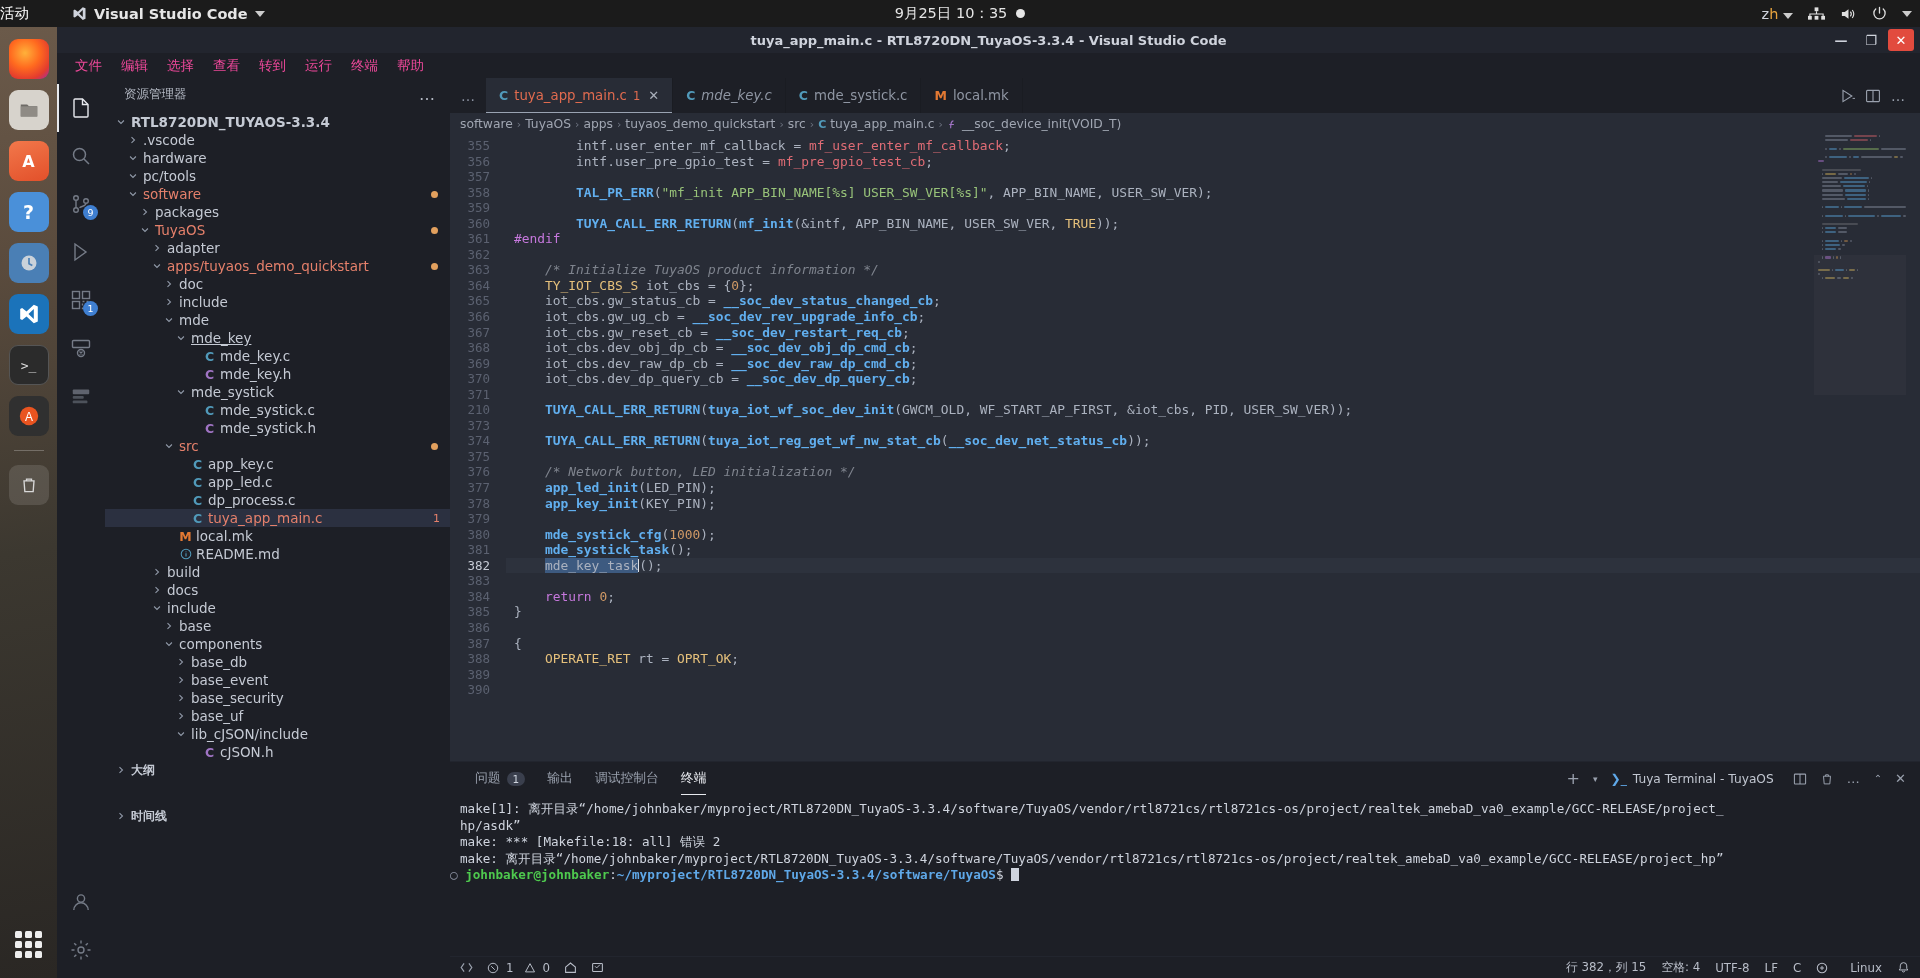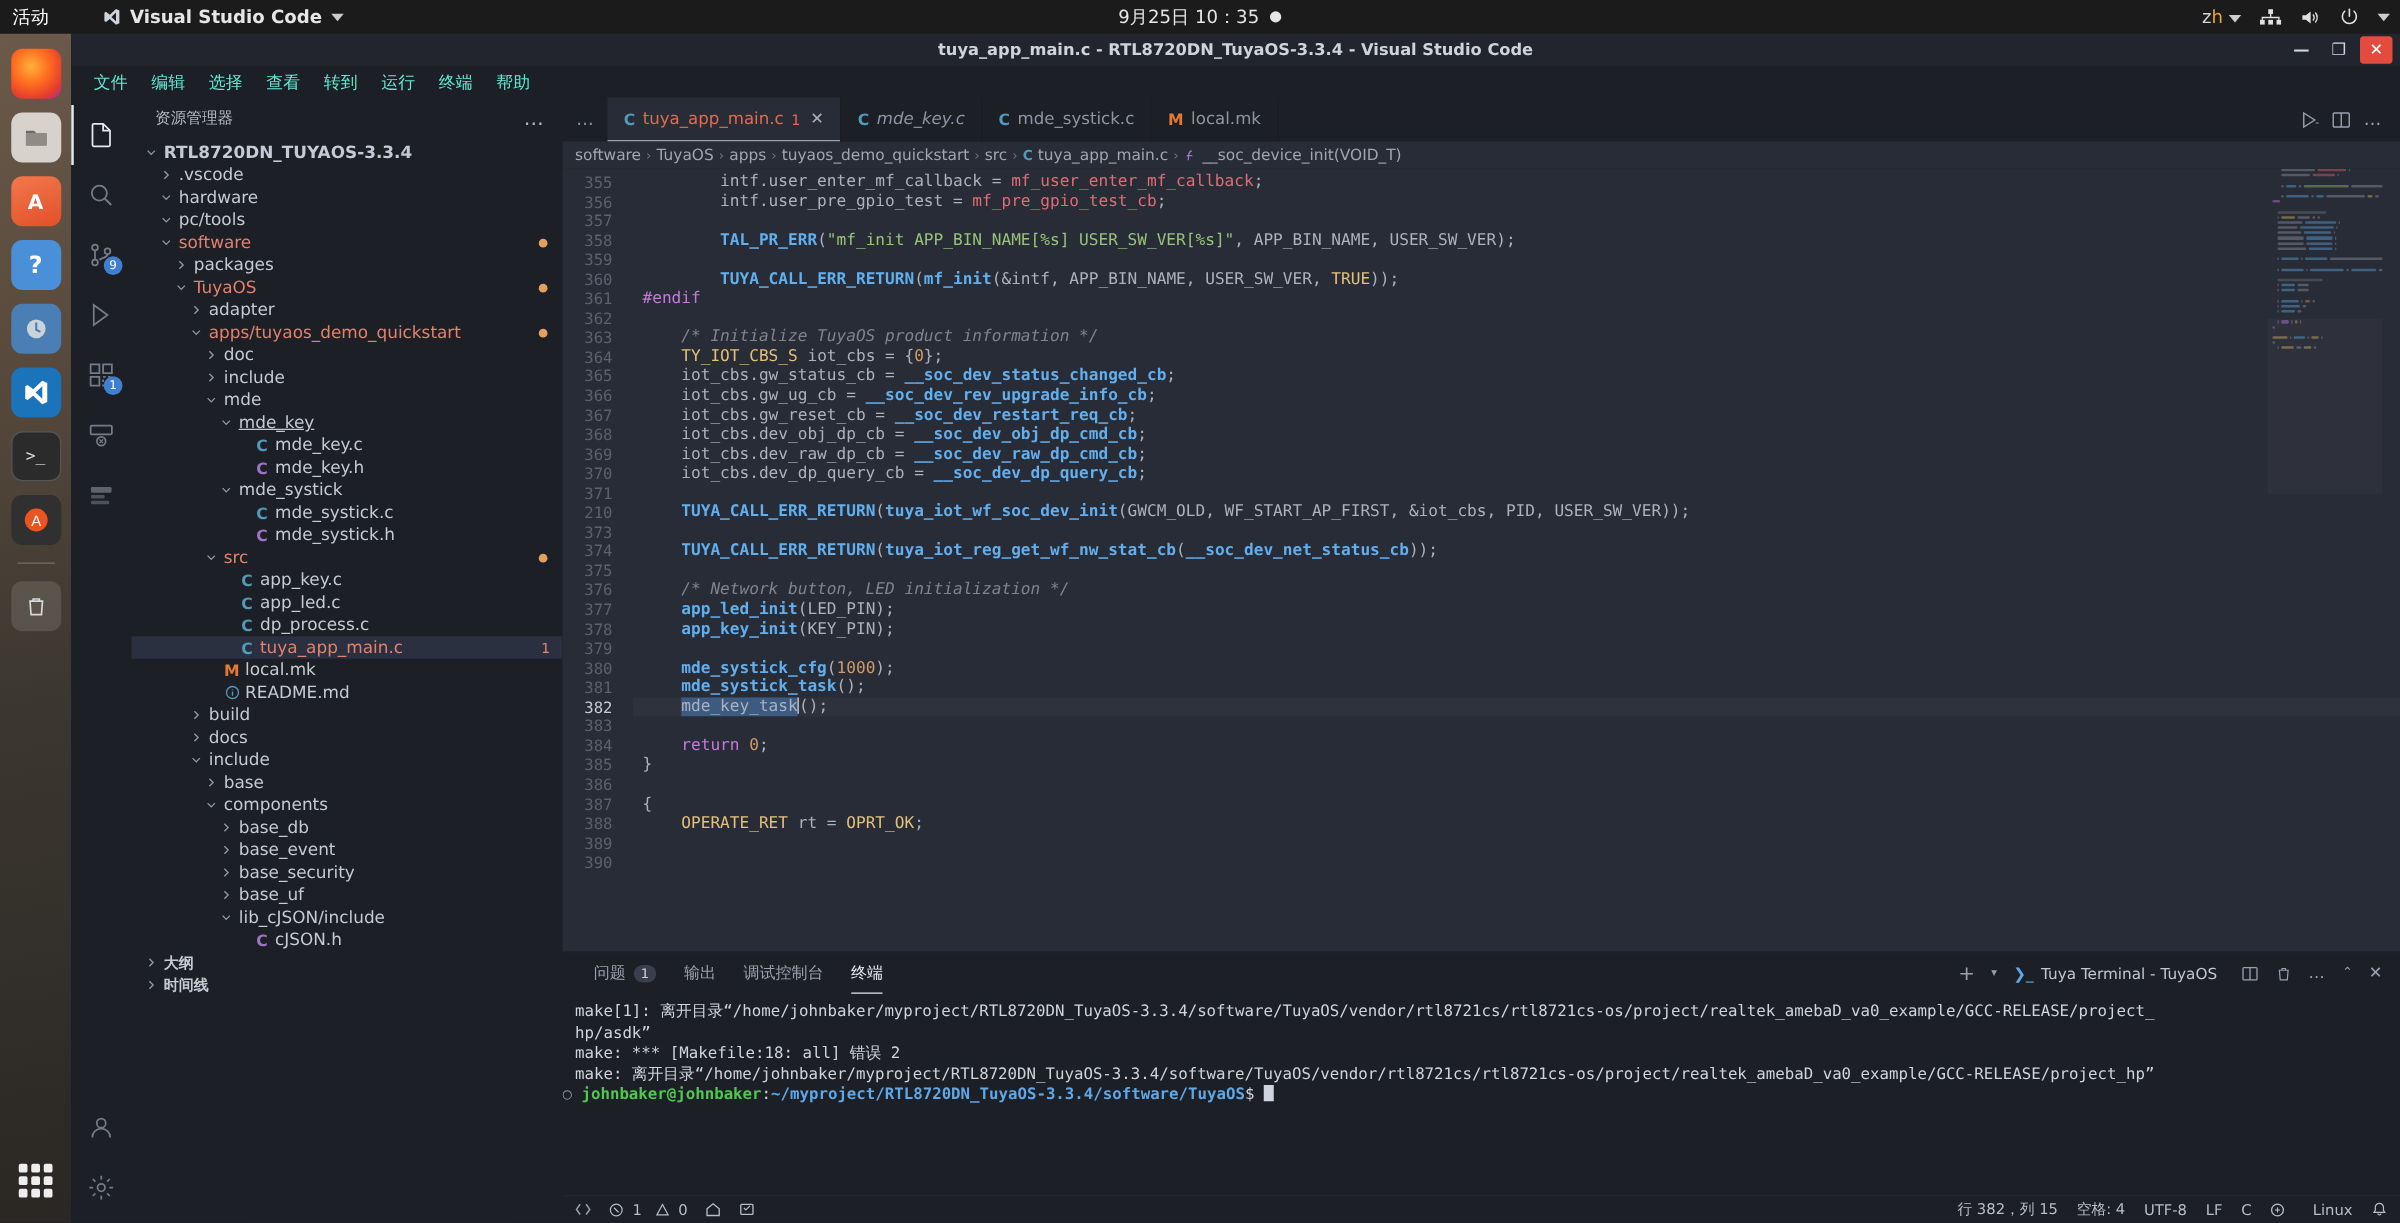--- a/index.html
+++ b/index.html
@@ -8,21 +8,21 @@
     font-family: "DejaVu Sans", "Liberation Sans", sans-serif;
     background: #1d1f26;
   }
 
   
   #gnome-bar {
     position: absolute; top: 0; left: 0; width: 1920px; height: 27px;
     background: #1b1b1b; display: flex; align-items: center;
     color: #e6e6e6; font-size: 14.5px;
   }
-  #gnome-activities { margin-left: 10px; color: #fff; font-size: 14.5px; }
+  #gnome-activities { color: #fff; font-size: 14.5px; }
   #gnome-app { display: flex; align-items: center; gap: 7px; margin-left: 43px; font-weight: 600; }
   #gnome-clock {
     position: absolute; left: 0; right: 0; text-align: center;
     display: flex; align-items: center; justify-content: center; gap: 9px;
     font-size: 14.5px; pointer-events: none;
   }
   #gnome-clock .dot { width: 9px; height: 9px; border-radius: 50%; background: #e6e6e6; display:inline-block;}
   #gnome-right {
     position: absolute; right: 8px; top: 0; height: 27px;
     display: flex; align-items: center; gap: 15px; font-size: 14.5px;
@@ -69,21 +69,21 @@
     font-size: 13px; font-weight: bold; flex: none;
   }
   #vs-winbtns { position: absolute; right: 6px; top: 0; height: 26px; display: flex; align-items: center; gap: 4px; }
   .winbtn { width: 26px; height: 22px; display:flex; align-items:center; justify-content:center; color:#cfd3dc; font-size:13px; border-radius:3px;}
   .winbtn.close { background:#e24b3e; color:#fff; }
 
   #vs-menubar {
     height: 25px; background: #1d1f26; display: flex; align-items: center;
     padding-left: 9px; gap: 1px; flex: none;
   }
-  .menu-item { padding: 2px 9px; font-size: 13.5px; color: #5eead4; border-radius: 3px; }
+  .menu-item { padding: 2px 9px; font-size: 13.5px; color: #ec4899; border-radius: 3px; }
 
   #vs-body { flex: 1; display: flex; min-height: 0; }
 
   
   #activitybar {
     width: 48px; background: #1d1f26; display: flex; flex-direction: column;
     align-items: center; padding-top: 6px; flex: none;
   }
   .act-icon {
     width: 48px; height: 48px; display: flex; align-items: center; justify-content: center;
@@ -675,21 +675,21 @@
             <span class="tname">cJSON.h</span>
           </div>
           <div class="tree-row" style="padding-left: 8px;">
             <span class="tw">
               <svg width="10" height="10" viewBox="0 0 12 12">
                 <path d="M4.2 2.5L7.8 6l-3.6 3.5" stroke="currentColor" stroke-width="1.3" fill="none"></path>
               </svg>
             </span>
             <span class="tname" style="font-weight: bold; font-size: 12px;">大纲</span>
           </div>
-          <div class="tree-row" style="padding-left: 8px;">
+          <div class="tree-row" style="padding-left: 8px; margin-top: 28px;">
             <span class="tw">
               <svg width="10" height="10" viewBox="0 0 12 12">
                 <path d="M4.2 2.5L7.8 6l-3.6 3.5" stroke="currentColor" stroke-width="1.3" fill="none"></path>
               </svg>
             </span>
             <span class="tname" style="font-weight: bold; font-size: 12px;">时间线</span>
           </div>
         </div>
     </div>
 

